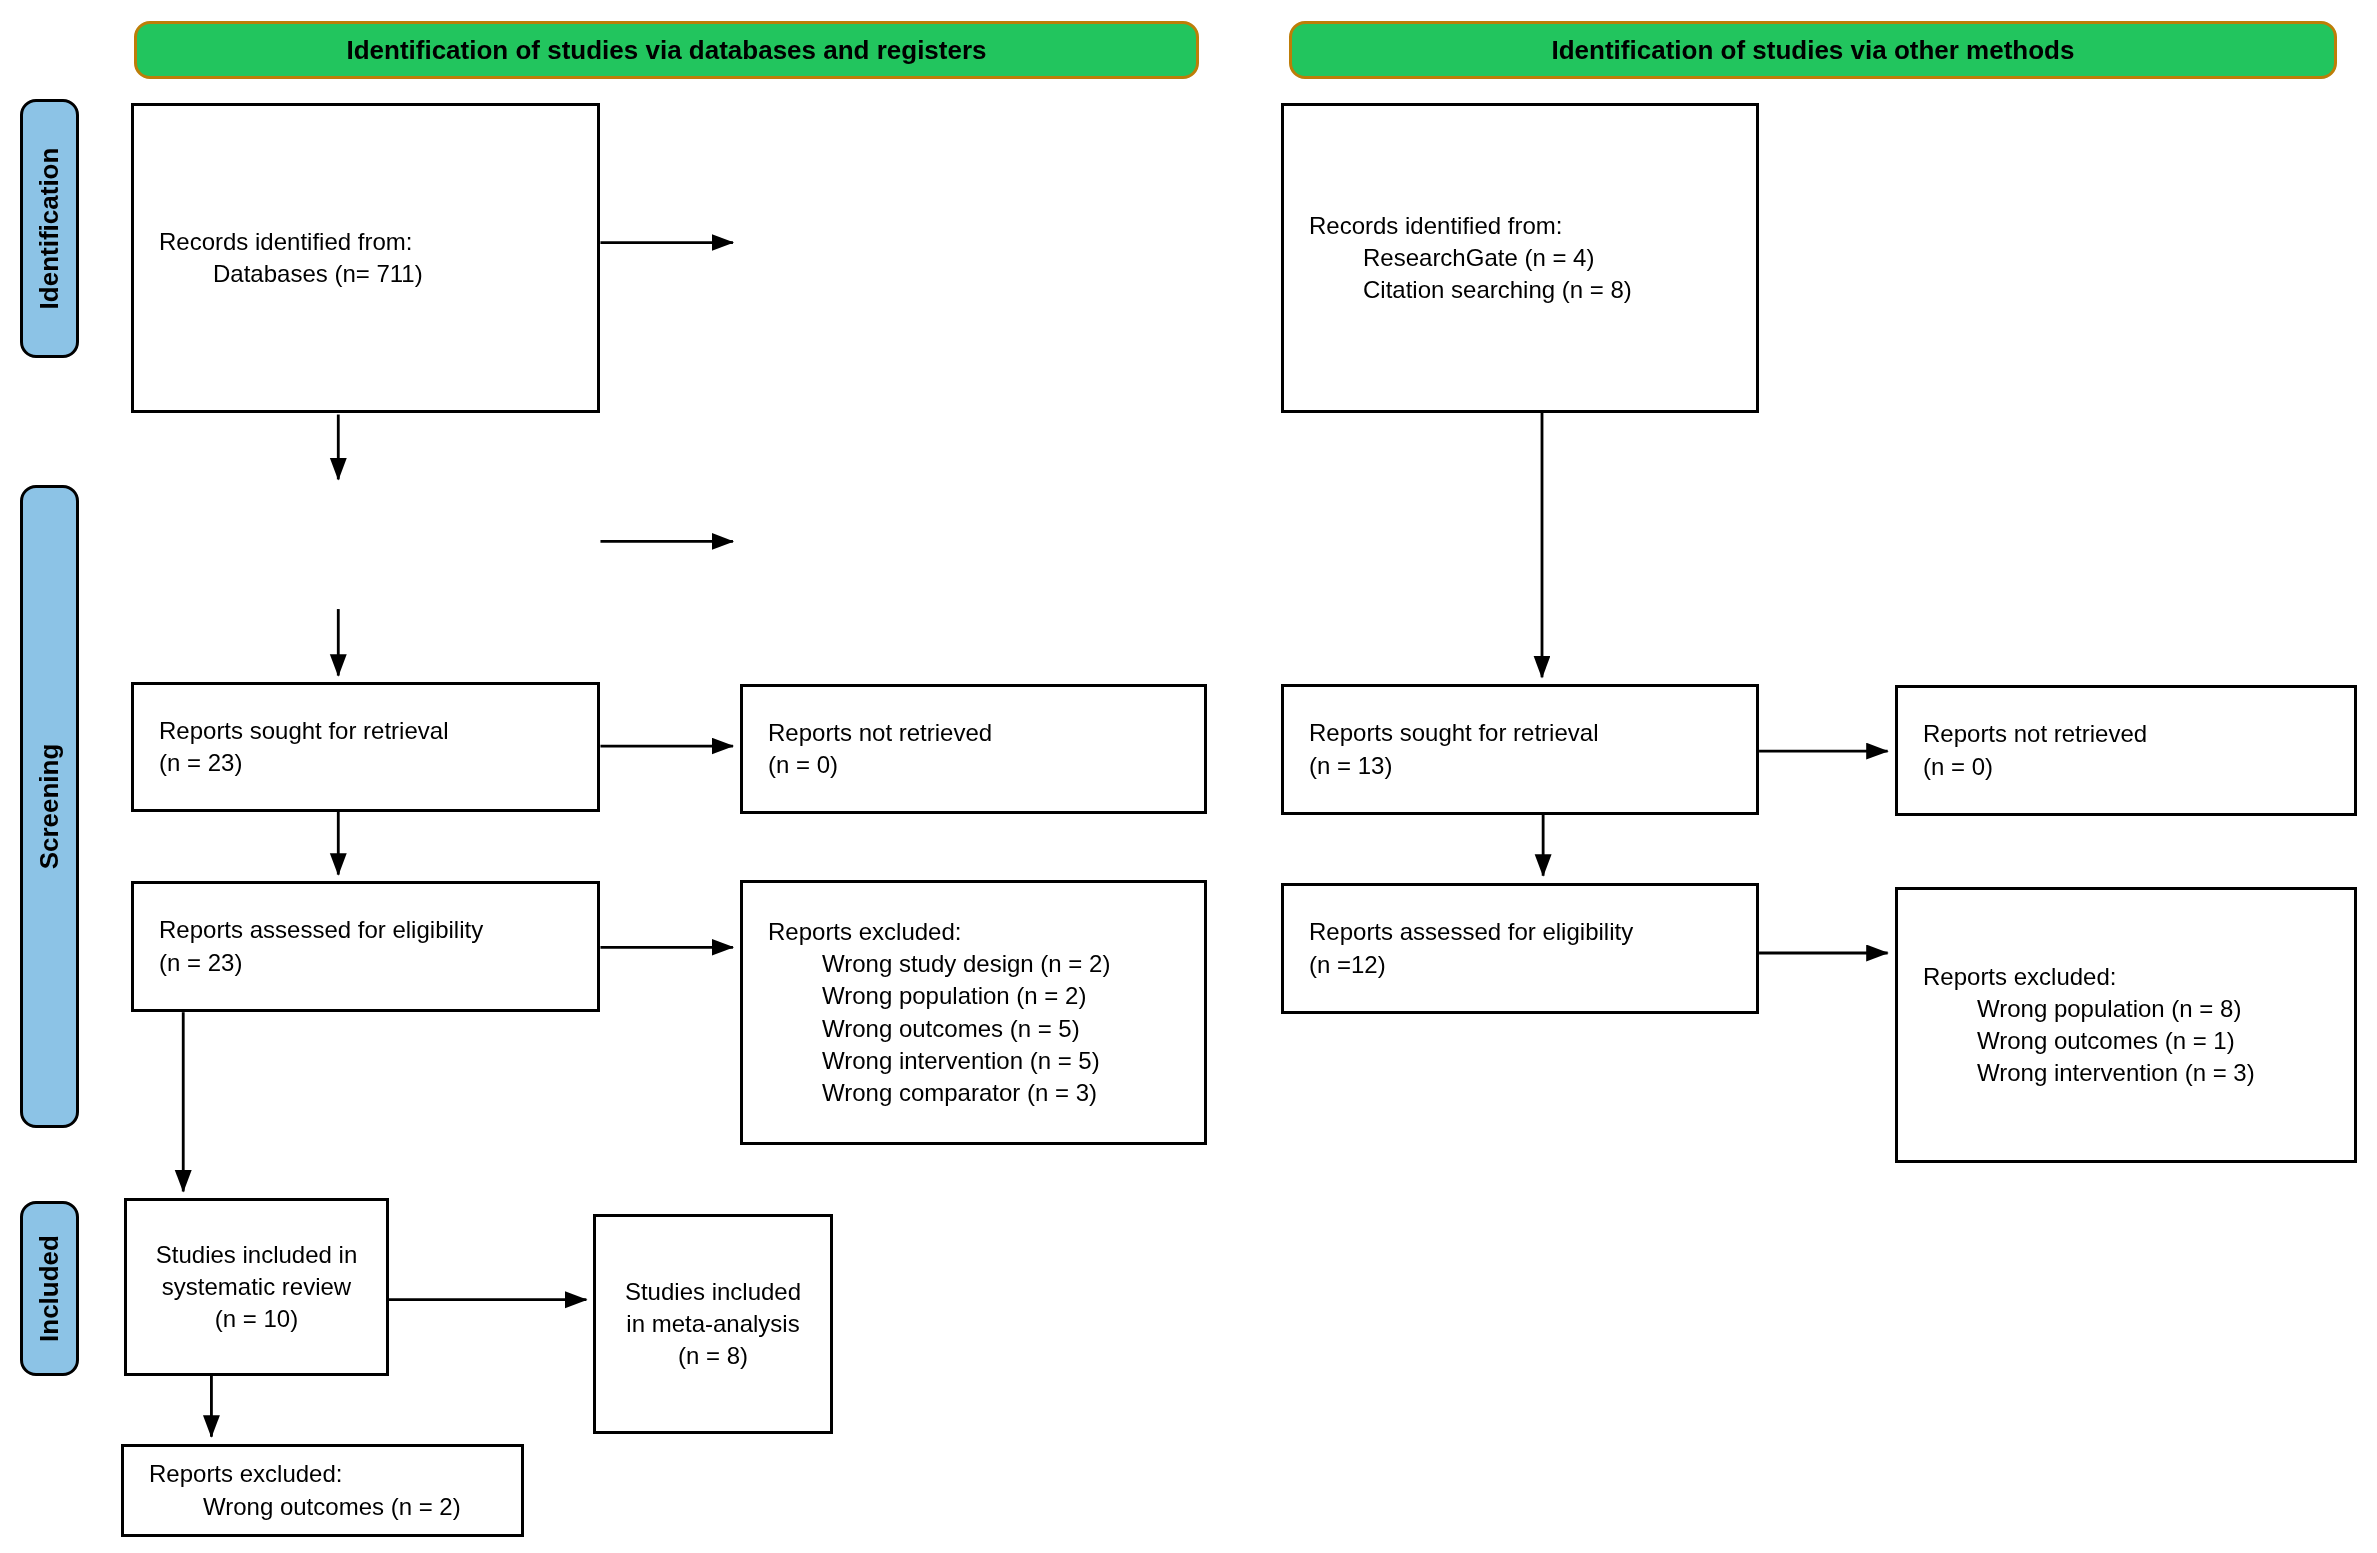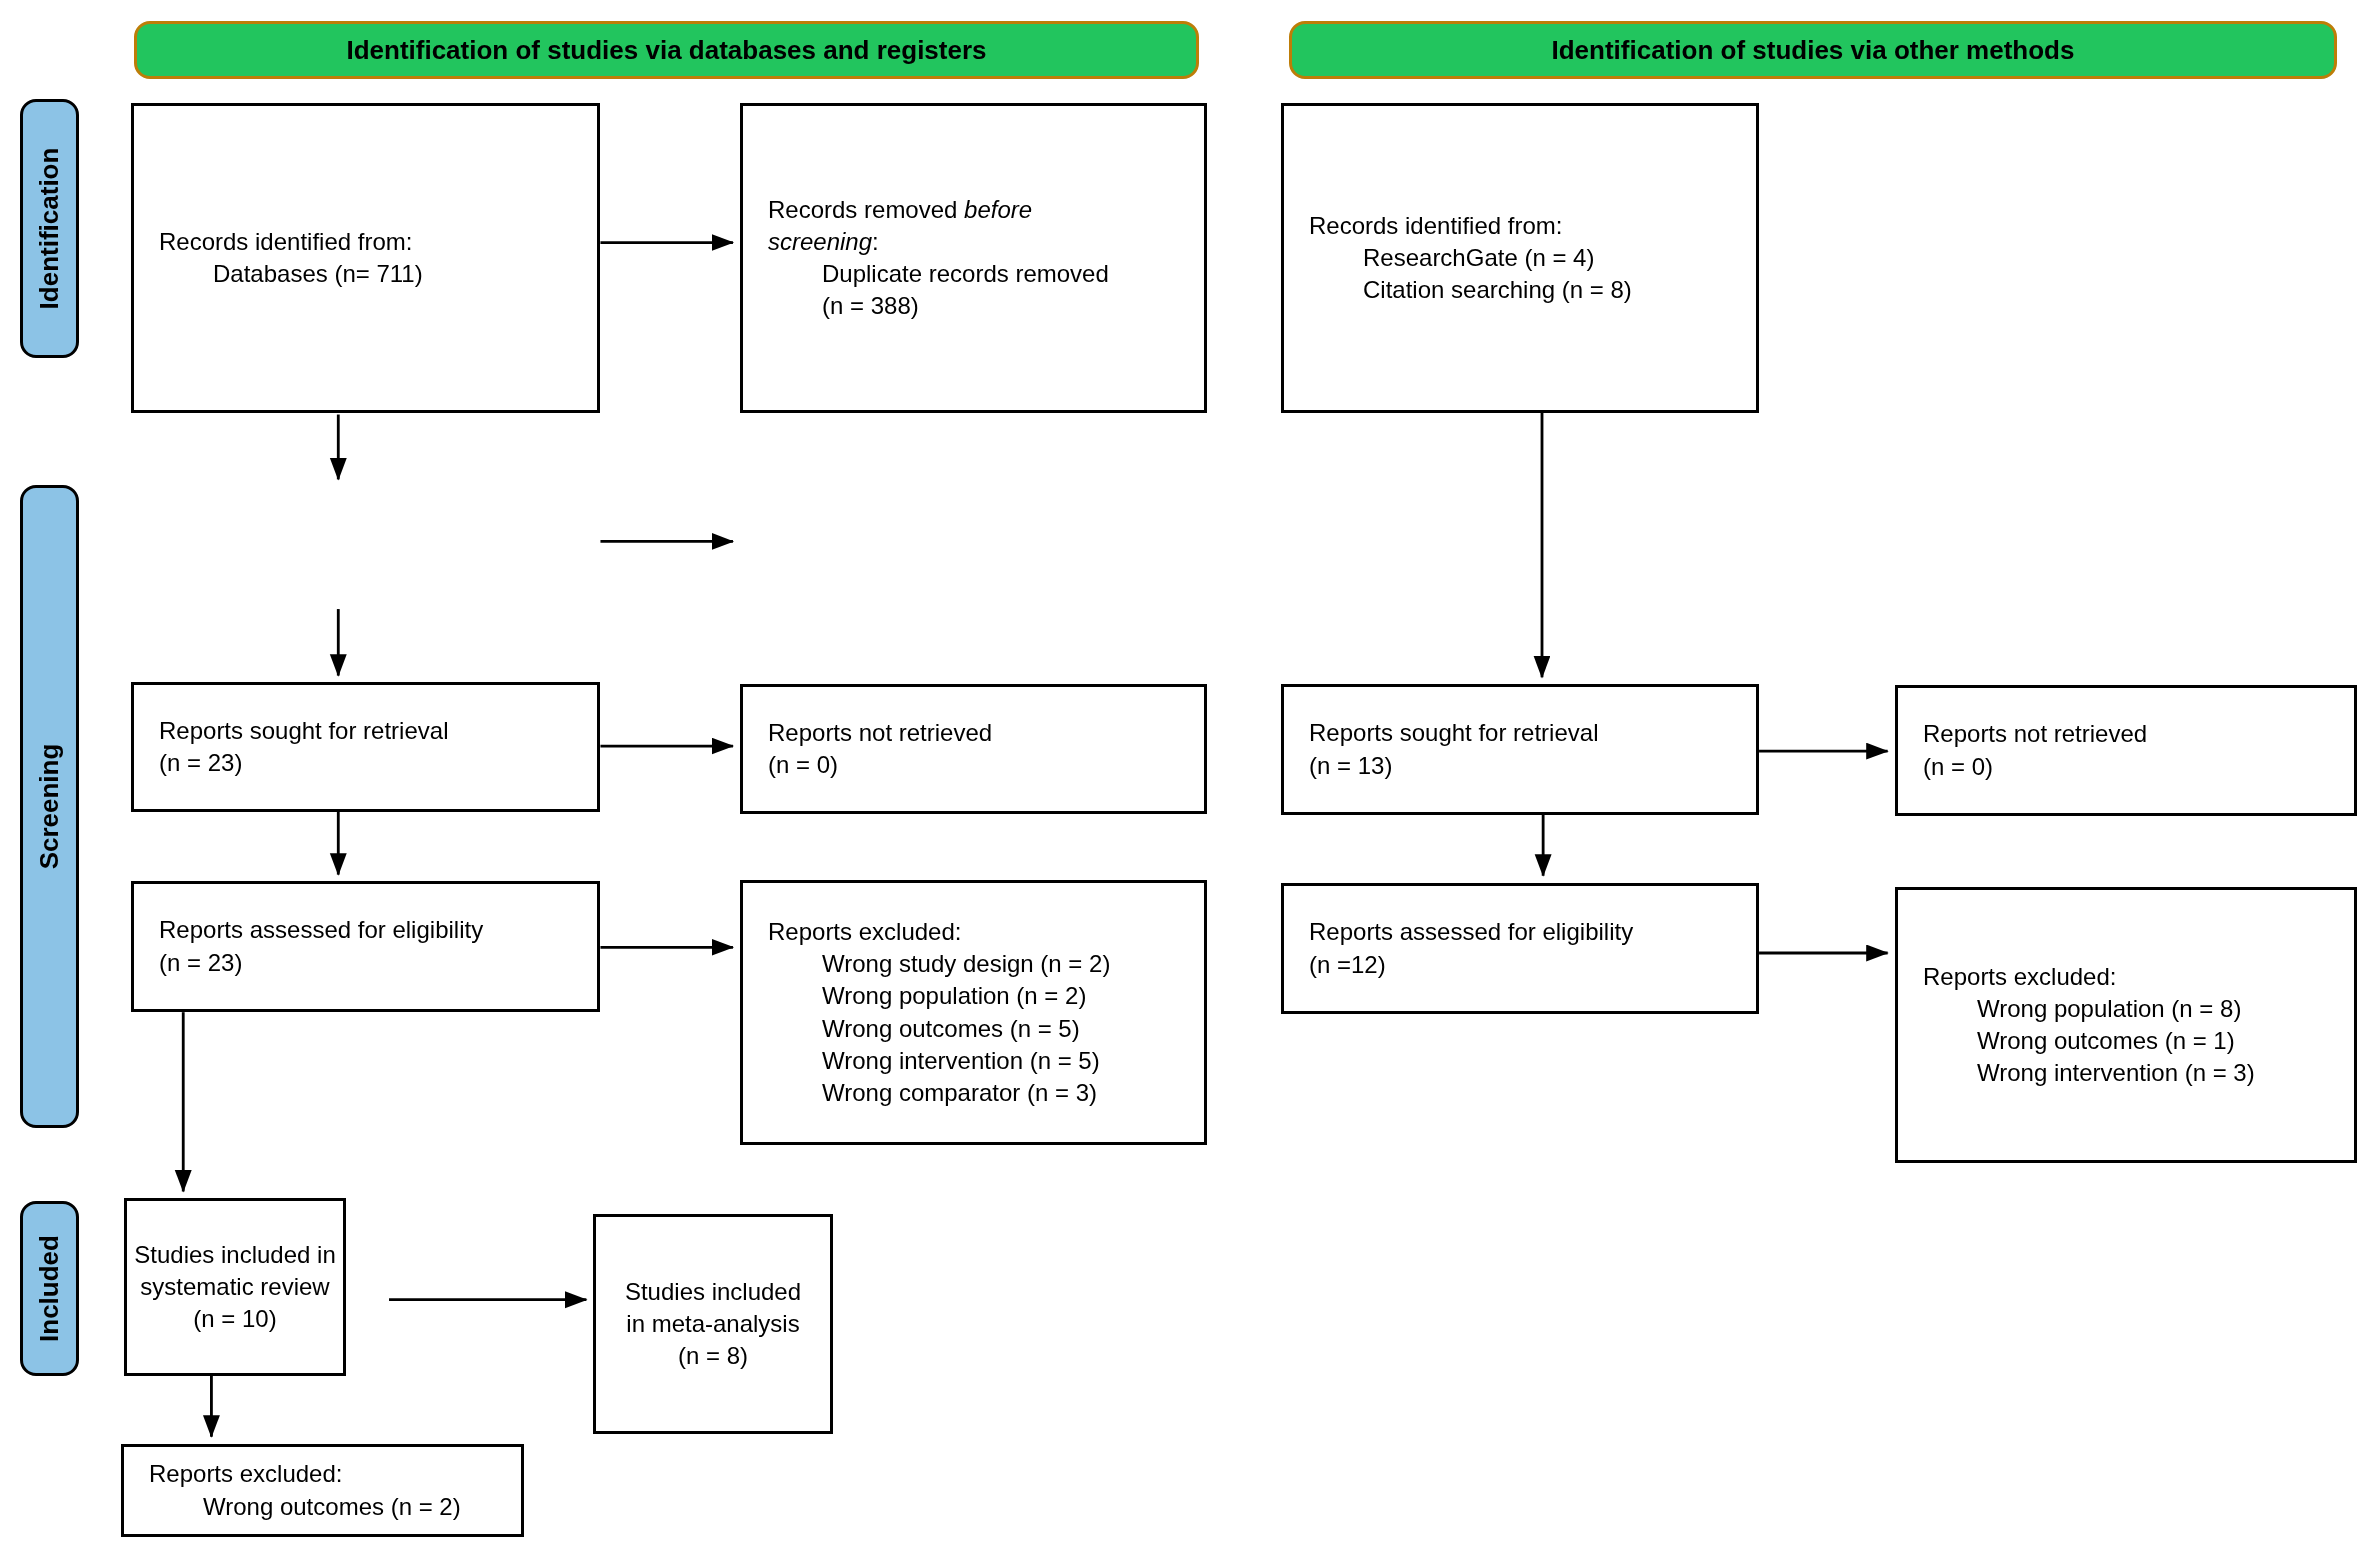--- a/index.html
+++ b/index.html
@@ -68,26 +68,20 @@
   </div>
   <div class="stage" style="left:20px;top:1201px;width:59px;height:175px;">
     <span>Included</span>
   </div>
 
   <div class="box" style="left:131px;top:103px;width:469px;height:310px;">
     <div class="line">Records identified from:</div>
     <div class="line ind">Databases (n= 711)</div>
   </div>
 
-  <div class="box" style="left:740px;top:103px;width:467px;height:310px;">
-    <div class="line"><span>Records removed </span><span class="it">before</span></div>
-    <div class="line"><span class="it">screening</span><span>:</span></div>
-    <div class="line ind">Duplicate records removed</div>
-    <div class="line ind">(n = 388)</div>
-  </div>
 
   <div class="box" style="left:1281px;top:103px;width:478px;height:310px;">
     <div class="line">Records identified from:</div>
     <div class="line ind">ResearchGate (n = 4)</div>
     <div class="line ind">Citation searching (n = 8)</div>
   </div>
 
 
 
   <div class="box" style="left:131px;top:682px;width:469px;height:130px;">
@@ -129,21 +123,21 @@
     <div class="line">(n =12)</div>
   </div>
 
   <div class="box" style="left:1895px;top:887px;width:462px;height:276px;">
     <div class="line">Reports excluded:</div>
     <div class="line ind">Wrong population (n = 8)</div>
     <div class="line ind">Wrong outcomes (n = 1)</div>
     <div class="line ind">Wrong intervention (n = 3)</div>
   </div>
 
-  <div class="box center" style="left:124px;top:1198px;width:222px;height:178px;">
+  <div class="box center" style="left:124px;top:1198px;width:265px;height:178px;">
     <div class="line">Studies included in</div>
     <div class="line">systematic review</div>
     <div class="line">(n = 10)</div>
   </div>
 
   <div class="box center" style="left:593px;top:1214px;width:240px;height:220px;">
     <div class="line">Studies included</div>
     <div class="line">in meta-analysis</div>
     <div class="line">(n = 8)</div>
   </div>

